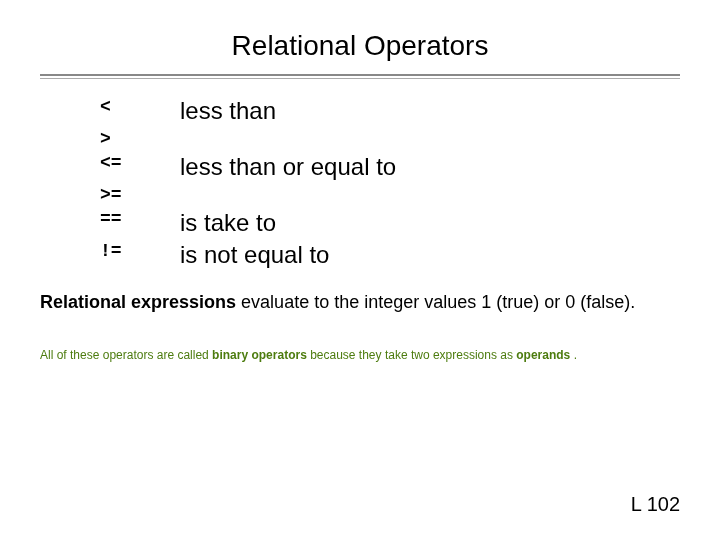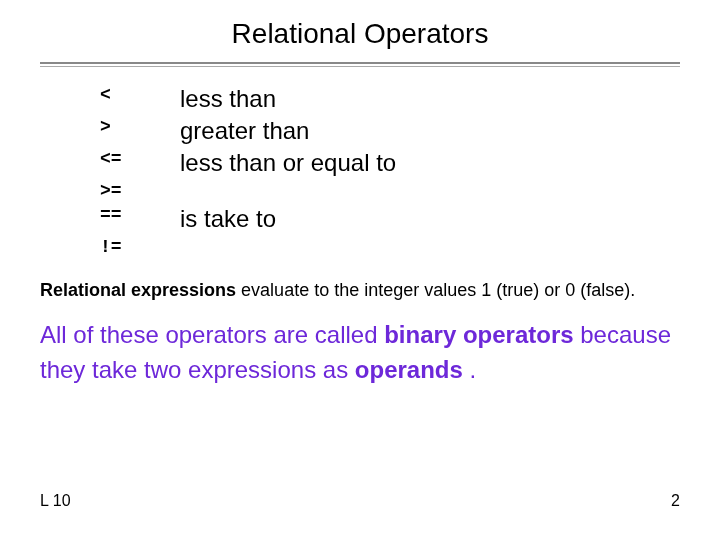--- a/index.html
+++ b/index.html
@@ -15,21 +15,21 @@
       font-family: Arial, sans-serif;
       font-size: 18px;
       color: #000000;
       position: relative;
       overflow: hidden;
     }
 
     .page {
       width: 720px;
       height: 540px;
-      padding: 0 40px 20px 40px;
+      padding: 12px 40px 20px 40px;
       display: flex;
       flex-direction: column;
     }
 
     .title-section {
       text-align: center;
       padding: 18px 0 12px 0;
     }
 
     .title {
@@ -74,42 +74,42 @@
     }
 
     .operator-description {
       font-size: 24px;
       color: #000000;
     }
 
     .paragraph-bold-intro {
       font-size: 18px;
       line-height: 1.45;
-      margin-bottom: 15px;
+      margin-bottom: 32px;
       color: #000000;
     }
 
     .bold {
       font-weight: bold;
     }
 
     .paragraph-normal {
-      font-size: 24px;
+      font-size: 12px;
       line-height: 1.45;
-      color: #6d28d9;
+      color: #4d7c0f;
     }
 
     .footer {
       position: absolute;
-      bottom: 30px;
+      bottom: 24px;
       left: 40px;
       right: 40px;
       display: flex;
-      justify-content: space-between;
-      font-size: 16px;
+      justify-content: flex-end;
+      font-size: 20px;
       color: #000000;
     }
   </style>
 </head>
 <body>
 
 <div class="page">
 
   <div class="title-section">
     <h1 class="title">Relational Operators</h1>
@@ -120,39 +120,39 @@
 
   <div class="operators-table">
 
     <div class="operator-row">
       <span class="operator-symbol">&lt;</span>
       <span class="operator-description">less than</span>
     </div>
 
     <div class="operator-row">
       <span class="operator-symbol">&gt;</span>
-      <span class="operator-description">greater than</span>
     </div>
 
     <div class="operator-row">
       <span class="operator-symbol">&lt;=</span>
       <span class="operator-description">less than or equal to</span>
     </div>
 
     <div class="operator-row">
       <span class="operator-symbol">&gt;=</span>
     </div>
 
     <div class="operator-row">
       <span class="operator-symbol">==</span>
       <span class="operator-description">is take to</span>
     </div>
 
     <div class="operator-row">
       <span class="operator-symbol">!=</span>
+      <span class="operator-description">is not equal to</span>
     </div>
 
   </div>
 
   <p class="paragraph-bold-intro">
     <span class="bold">Relational expressions</span>
     <span> evaluate to the integer values 1 (true) or 0 (false).</span>
   </p>
 
   <p class="paragraph-normal">

